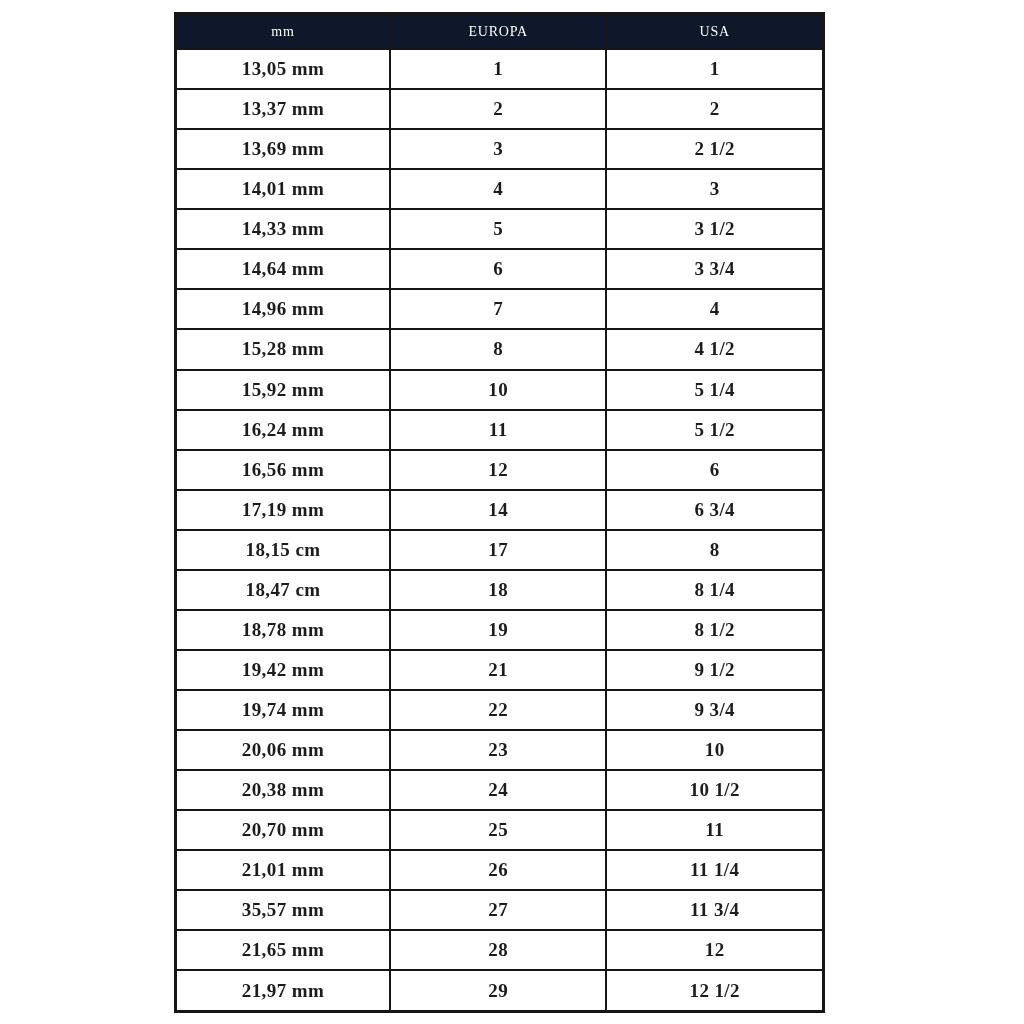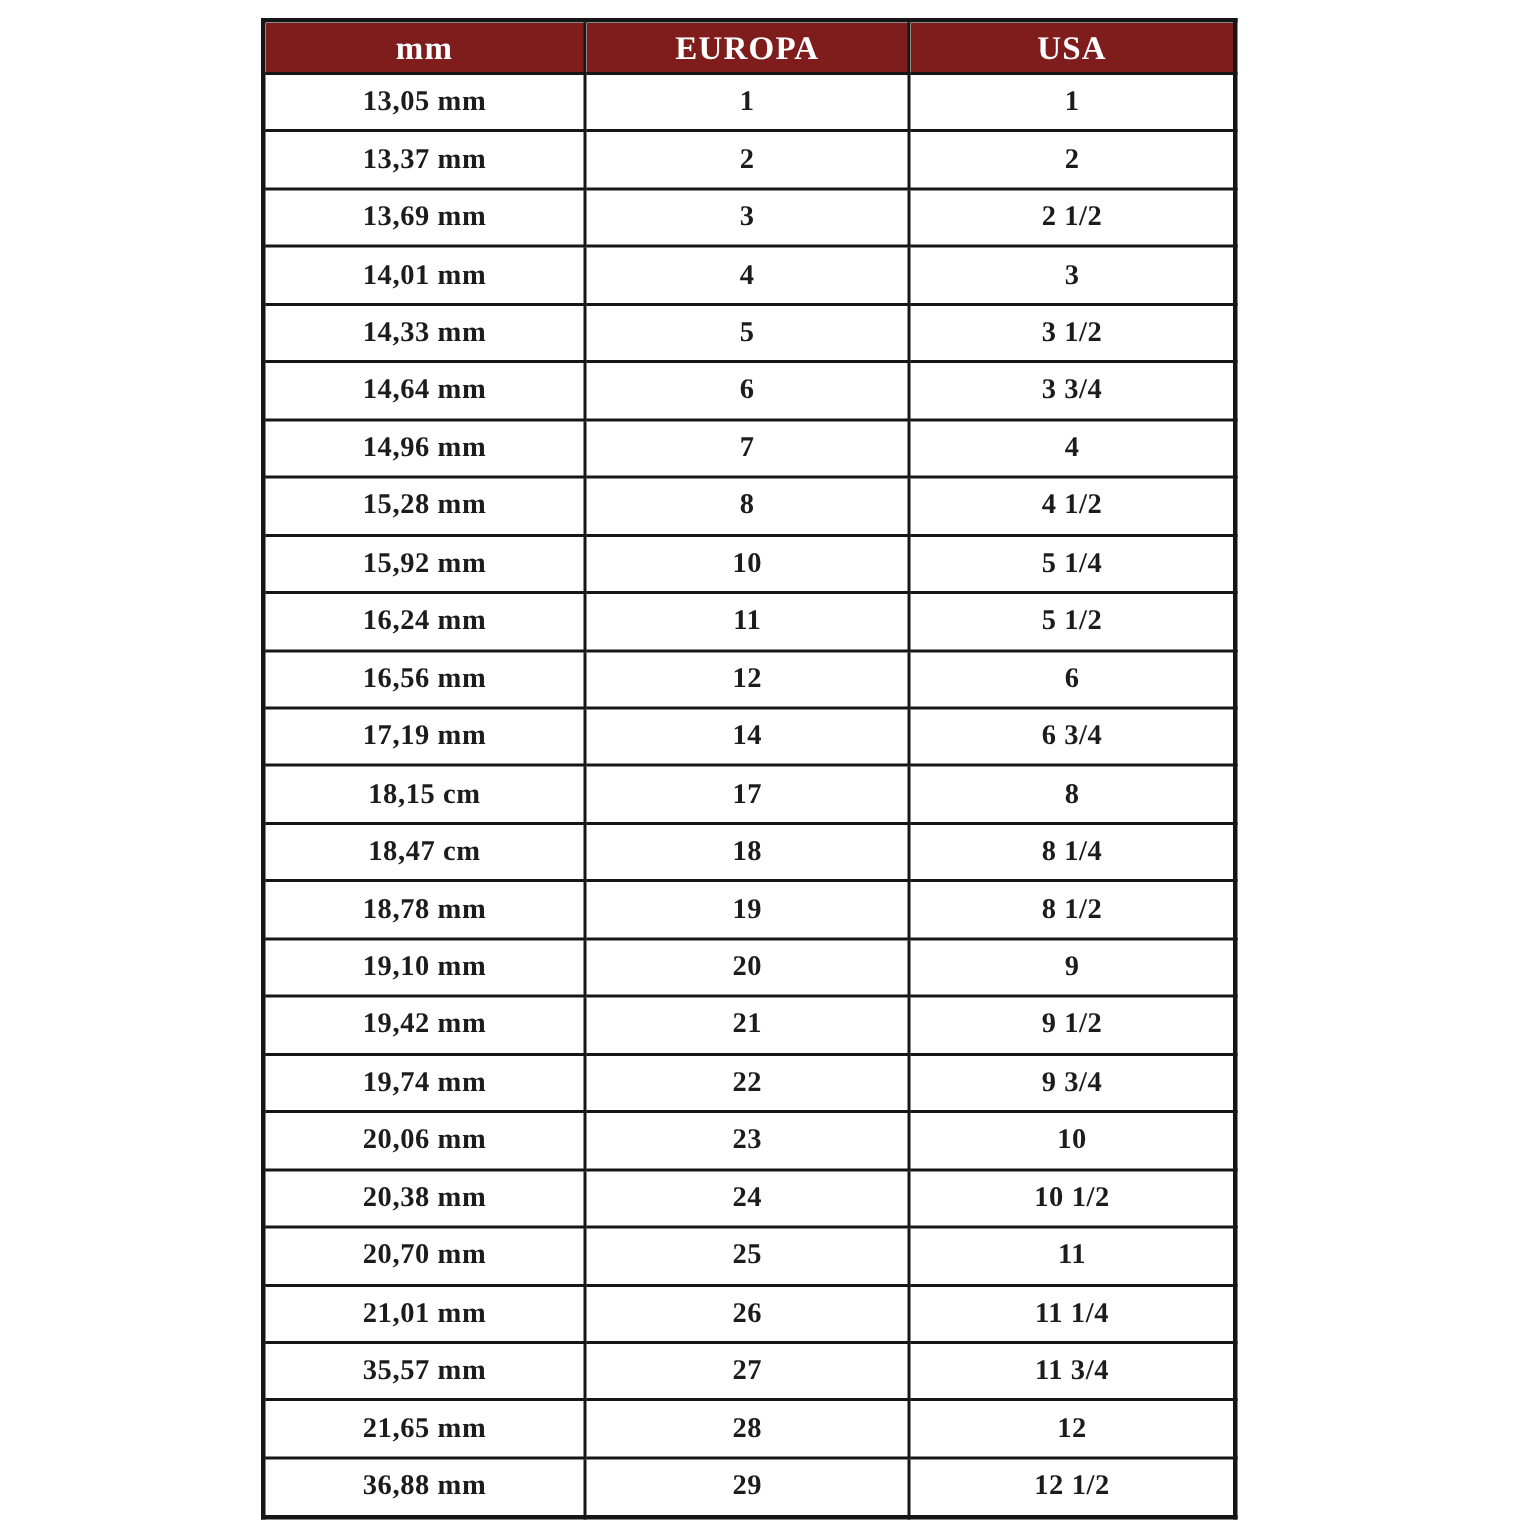--- a/index.html
+++ b/index.html
@@ -30,24 +30,24 @@
   table.conv th,
   table.conv td {
     border: 2px solid #161616;
     text-align: center;
     vertical-align: middle;
     padding: 0;
     overflow: hidden;
     white-space: nowrap;
   }
   table.conv th {
-    background: #7f1d1d;
+    background: #0f172a;
     color: #ffffff;
-    font-weight: 700;
-    font-size: 22px;
+    font-weight: 400;
+    font-size: 14px;
     letter-spacing: 0.8px;
     height: 33px;
   }
   table.conv td {
     color: #1c1c1c;
     font-weight: 600;
     font-size: 19px;
     letter-spacing: 0.4px;
   }
 </style>
@@ -156,25 +156,20 @@
     <td>18</td>
     <td>8 1/4</td>
   </tr>
 
   <tr>
     <td>18,78 mm</td>
     <td>19</td>
     <td>8 1/2</td>
   </tr>
 
-  <tr>
-    <td>19,10 mm</td>
-    <td>20</td>
-    <td>9</td>
-  </tr>
 
   <tr>
     <td>19,42 mm</td>
     <td>21</td>
     <td>9 1/2</td>
   </tr>
 
   <tr>
     <td>19,74 mm</td>
     <td>22</td>
@@ -211,19 +206,19 @@
     <td>11 3/4</td>
   </tr>
 
   <tr>
     <td>21,65 mm</td>
     <td>28</td>
     <td>12</td>
   </tr>
 
   <tr>
-    <td>36,88 mm</td>
+    <td>21,97 mm</td>
     <td>29</td>
     <td>12 1/2</td>
   </tr>
 </tbody>
   </table>
 </div>
 
 </body></html>

